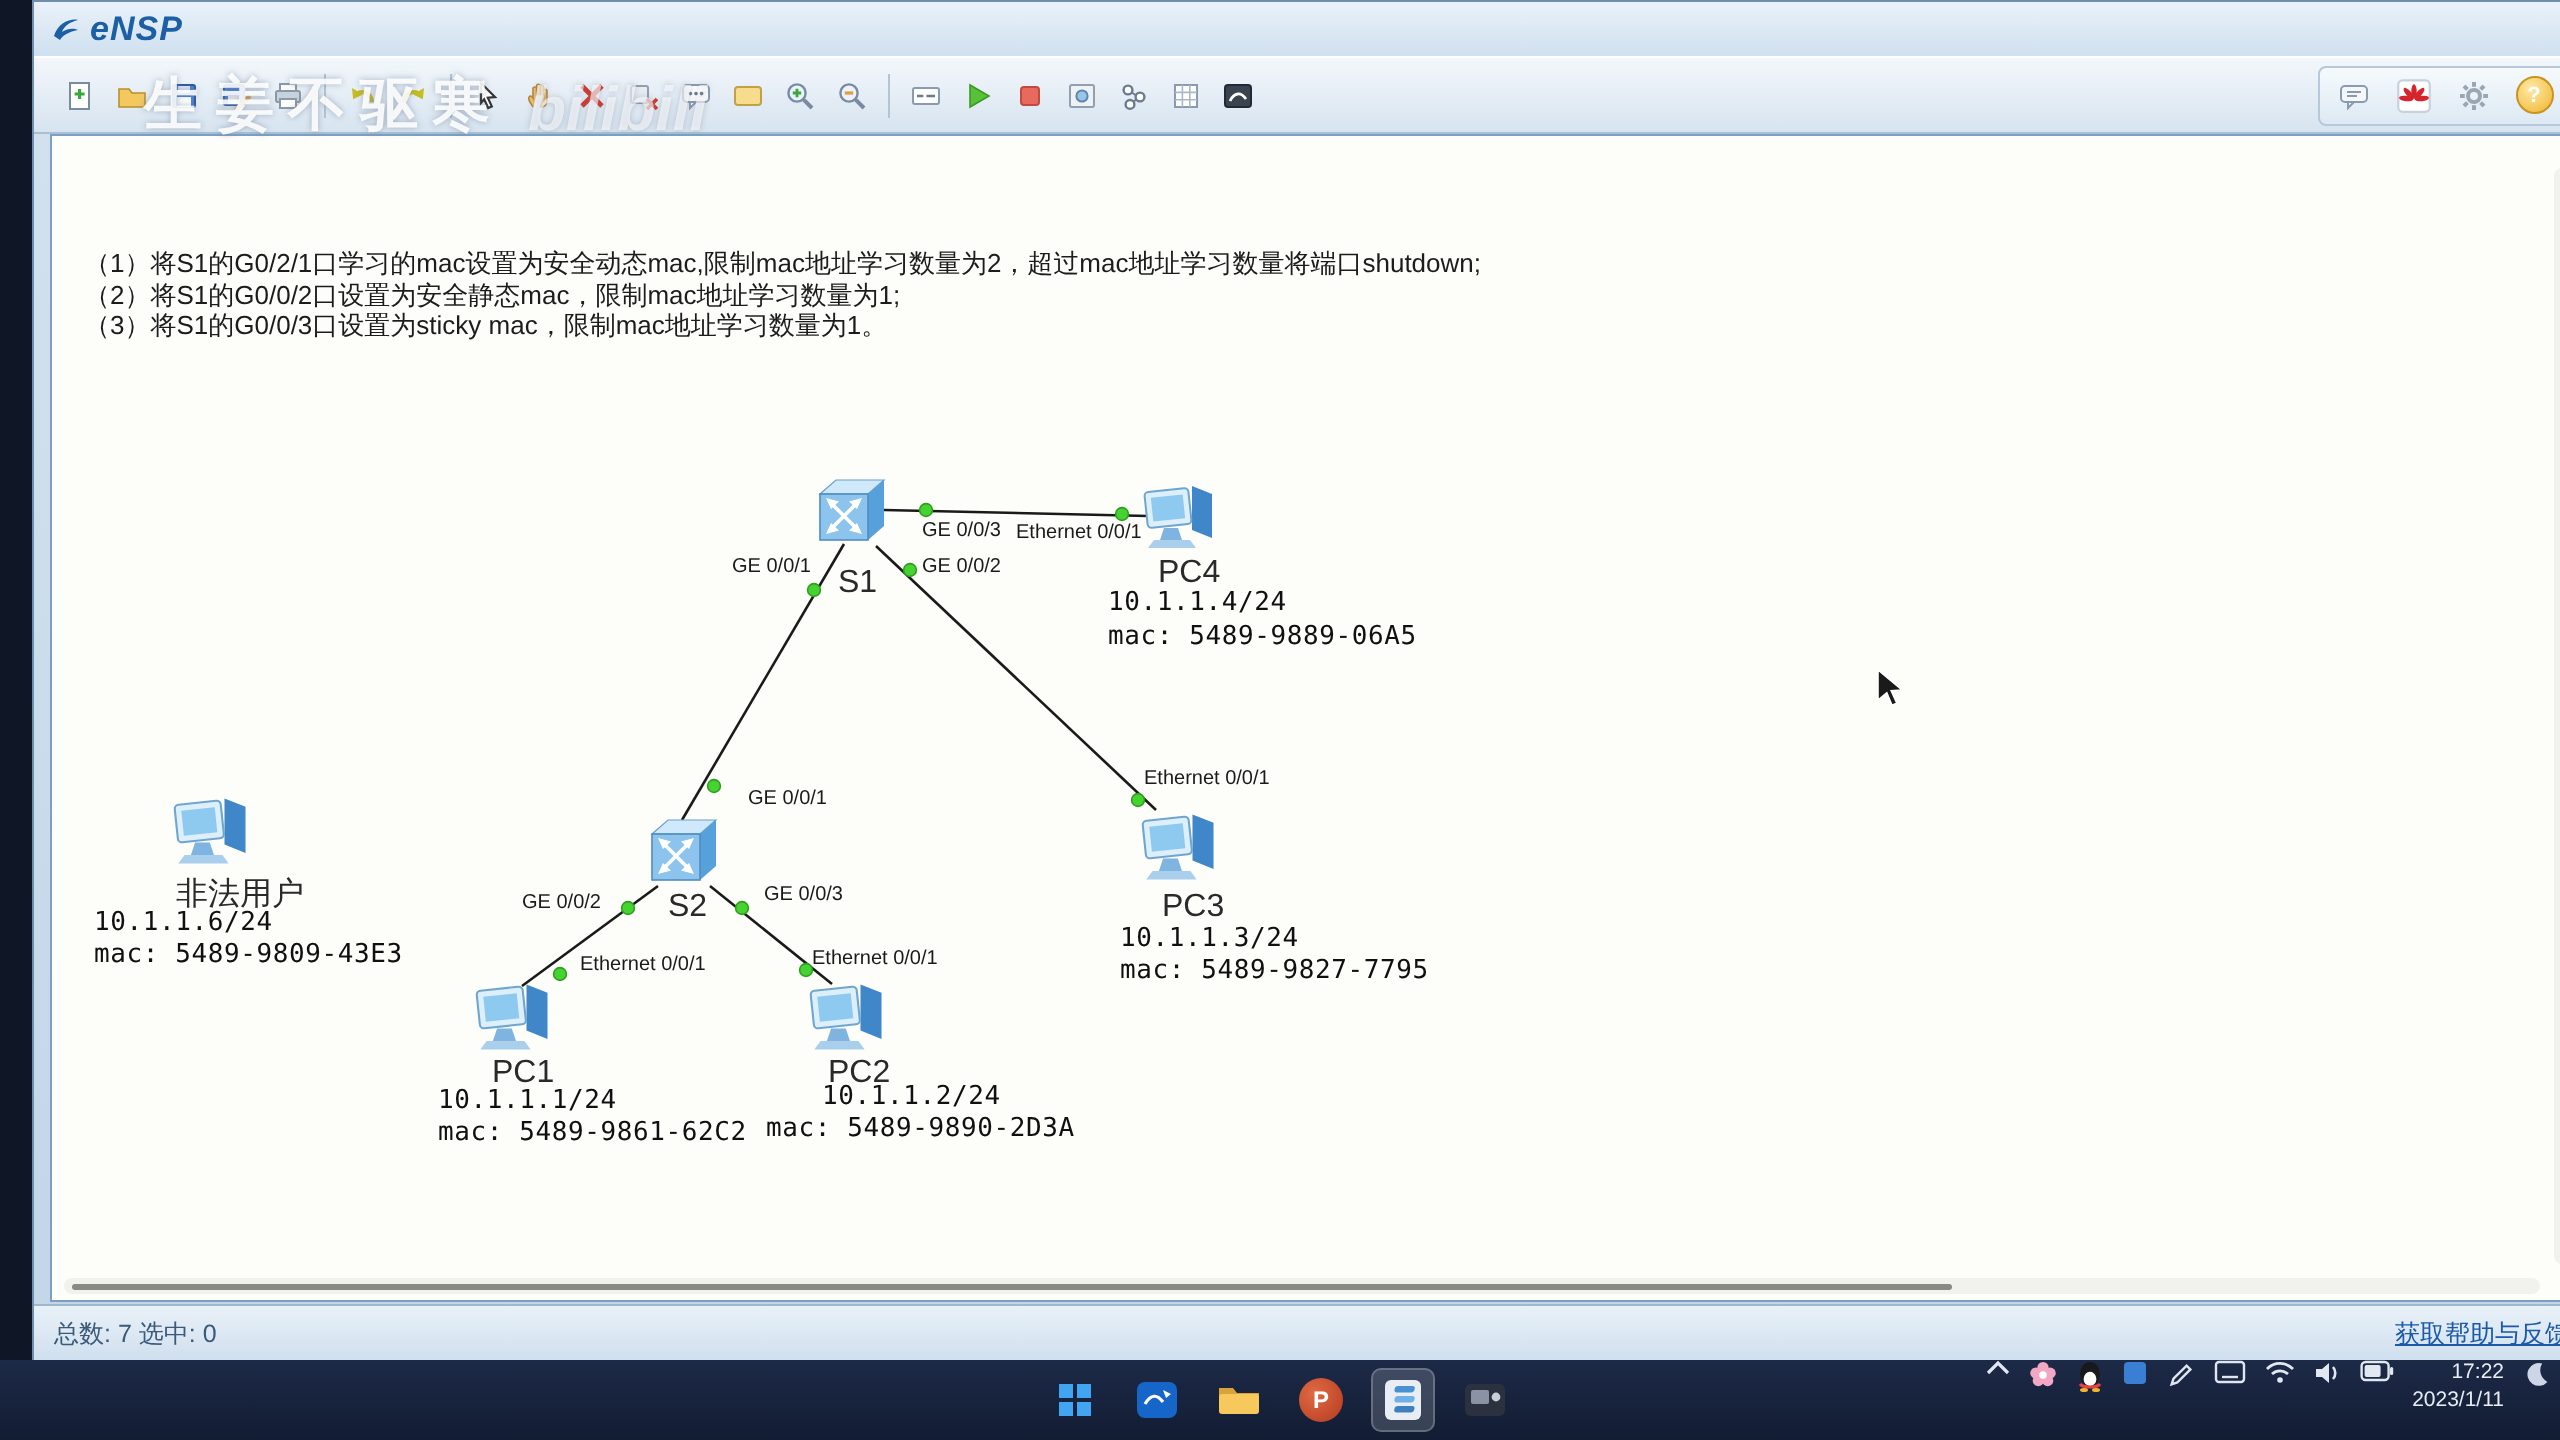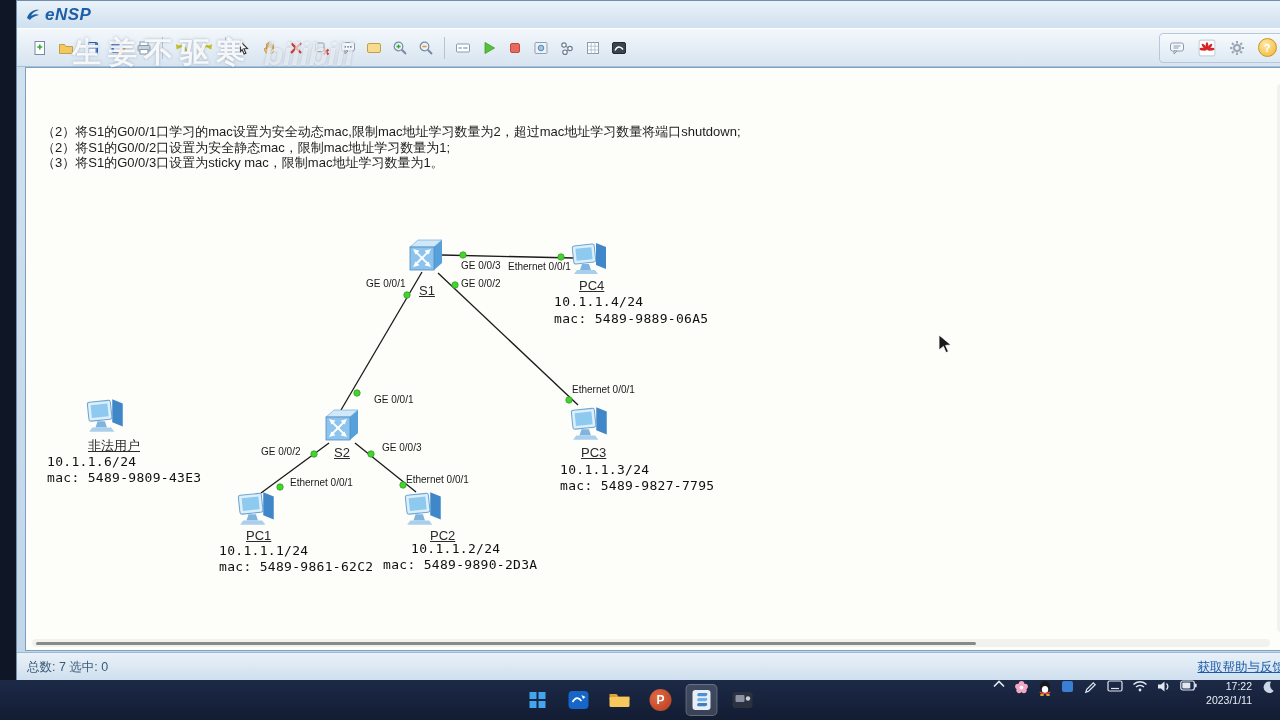--- a/index.html
+++ b/index.html
@@ -31,21 +31,21 @@
              pointer-events:none;white-space:nowrap;}
   .wm-user{font-size:29px;font-weight:bold;letter-spacing:7px;color:rgba(255,255,255,.88);
            text-shadow:0 0 3px rgba(110,125,150,.55);}
   .wm-site{font-size:31px;font-weight:bold;font-style:italic;color:rgba(255,255,255,.6);
            text-shadow:0 0 3px rgba(110,125,150,.4);margin-top:6px;}
   
   .canvas{position:absolute;left:8px;top:66px;width:1264px;height:584px;box-sizing:border-box;
           background:#fdfdfa;border:1px solid #7ba0c4;}
   .instructions{position:absolute;left:16px;top:56px;font-size:13px;line-height:15.5px;color:#1c1c1c;}
   .dev{position:absolute;}
-  .dev-label{position:absolute;font-size:13px;color:#2a2a2a;white-space:nowrap;text-decoration:underline;}
+  .dev-label{position:absolute;font-size:16px;color:#2a2a2a;white-space:nowrap;}
   .port-label{position:absolute;font-size:10px;color:#1a1a1a;white-space:nowrap;}
   .mono{position:absolute;font-family:"DejaVu Sans Mono",monospace;font-size:13px;color:#101010;
         letter-spacing:.3px;white-space:nowrap;}
   .links-svg{position:absolute;left:0;top:0;pointer-events:none;}
   
   .hscroll{position:absolute;left:6px;right:18px;bottom:3px;height:8px;background:#f1f1ee;border-radius:4px;}
   .hthumb{position:absolute;left:4px;top:2.5px;width:940px;height:3px;background:#8a8a84;border-radius:2px;}
   .vscroll{position:absolute;right:3px;top:16px;bottom:18px;width:8px;background:#f1f1ee;border-radius:4px;}
   .vthumb{position:absolute;left:2.5px;top:8px;height:178px;width:3px;background:#8a8a84;border-radius:2px;}
   .cursor{position:absolute;left:912px;top:266px;}
@@ -268,21 +268,21 @@
   </div>
 
   <div class="watermark">
     <span class="wm-user">生姜不驱寒</span>
     <span class="wm-site">bilibili</span>
   </div>
 
   <div class="canvas">
 
     <div class="instructions">
-      <div>（2）将S1的G0/0/1口学习的mac设置为安全动态mac,限制mac地址学习数量为2，超过mac地址学习数量将端口shutdown;</div>
+      <div>（1）将S1的G0/2/1口学习的mac设置为安全动态mac,限制mac地址学习数量为2，超过mac地址学习数量将端口shutdown;</div>
       <div>（2）将S1的G0/0/2口设置为安全静态mac，限制mac地址学习数量为1;</div>
       <div>（3）将S1的G0/0/3口设置为sticky mac，限制mac地址学习数量为1。</div>
     </div>
 
     <svg class="links-svg" width="1262" height="582">
       <g stroke="#1a1a1a" stroke-width="1.3">
         <line x1="416" y1="187" x2="548" y2="190"></line>
         <line x1="396" y1="204" x2="315" y2="342"></line>
         <line x1="412" y1="205" x2="552" y2="337"></line>
         <line x1="303" y1="375" x2="235" y2="425"></line>
@@ -391,21 +391,21 @@
         <polygon points="11,24 18,24 20,30 9,30" fill="#7fb4e0"></polygon>
         <polygon points="6,30 24,30 27,34 3,34" fill="#a9cfec"></polygon>
         </svg>
     </div>
 
     <span class="dev-label" style="left:393px;top:215px;">S1</span>
     <span class="dev-label" style="left:308px;top:377px;">S2</span>
     <span class="dev-label" style="left:553px;top:210px;">PC4</span>
     <span class="dev-label" style="left:555px;top:377px;">PC3</span>
     <span class="dev-label" style="left:220px;top:460px;">PC1</span>
-    <span class="dev-label" style="left:388px;top:460px;margin-left:16px;">PC2</span>
+    <span class="dev-label" style="left:388px;top:460px;">PC2</span>
     <span class="dev-label" style="left:62px;top:369px;">非法用户</span>
 
     <span class="mono" style="left:528px;top:226px;">10.1.1.4/24</span>
     <span class="mono" style="left:528px;top:243px;">mac: 5489-9889-06A5</span>
     <span class="mono" style="left:534px;top:394px;">10.1.1.3/24</span>
     <span class="mono" style="left:534px;top:410px;">mac: 5489-9827-7795</span>
     <span class="mono" style="left:193px;top:475px;text-align:center;">10.1.1.1/24</span>
     <span class="mono" style="left:193px;top:491px;">mac: 5489-9861-62C2</span>
     <span class="mono" style="left:357px;top:473px;margin-left:28px;">10.1.1.2/24</span>
     <span class="mono" style="left:357px;top:489px;">mac: 5489-9890-2D3A</span>

